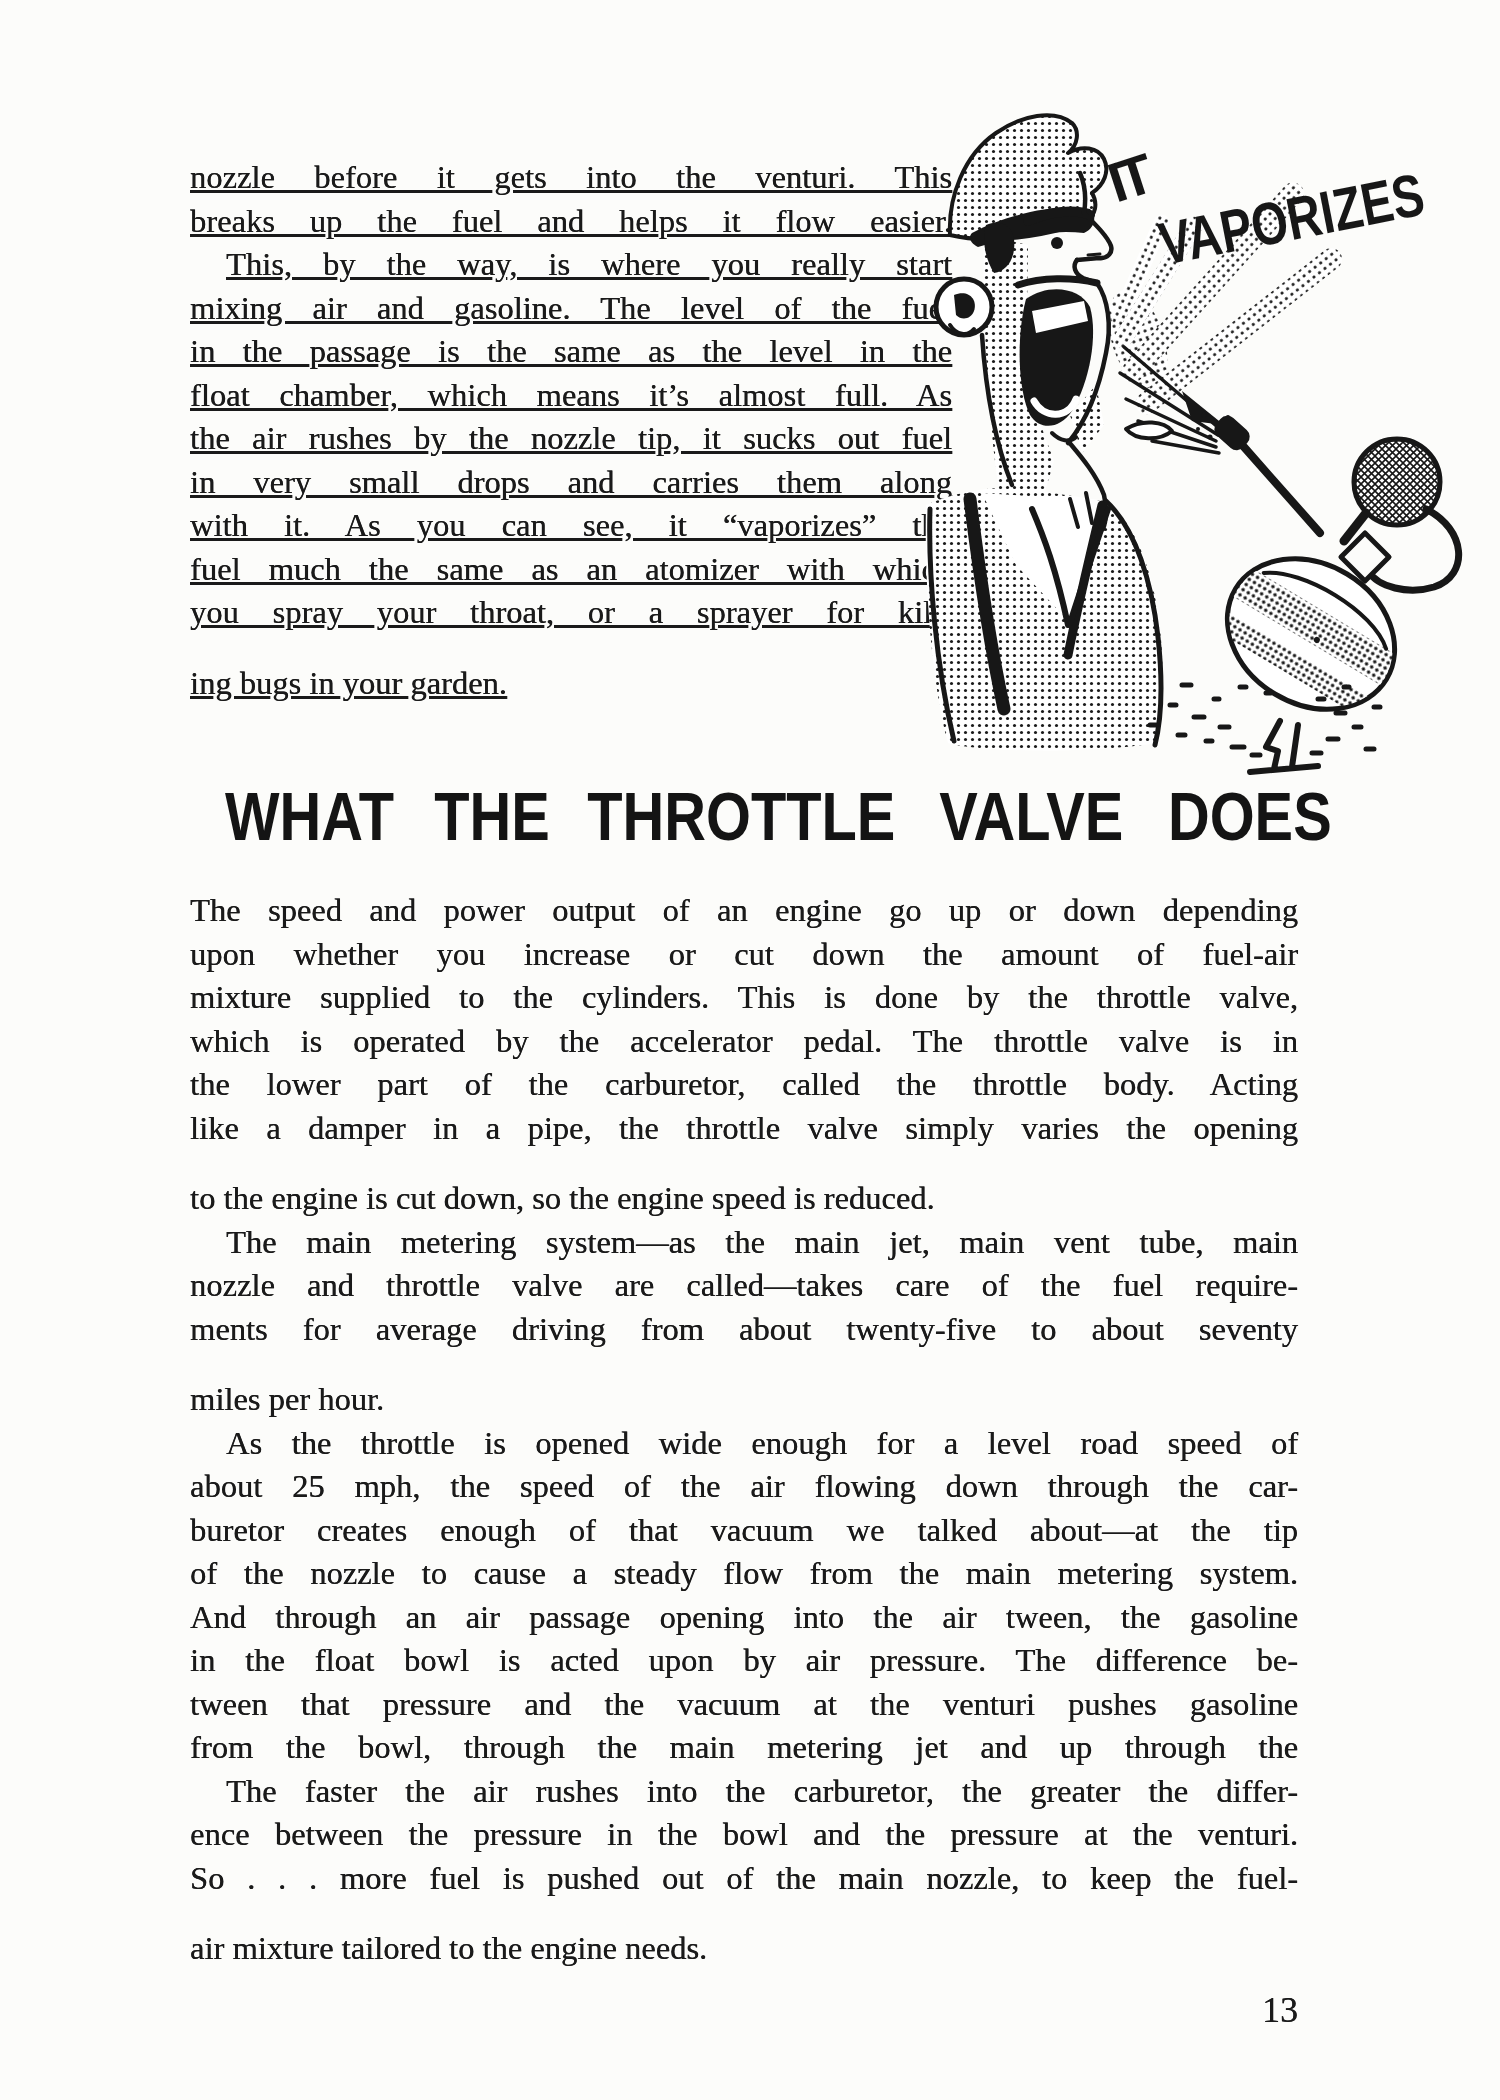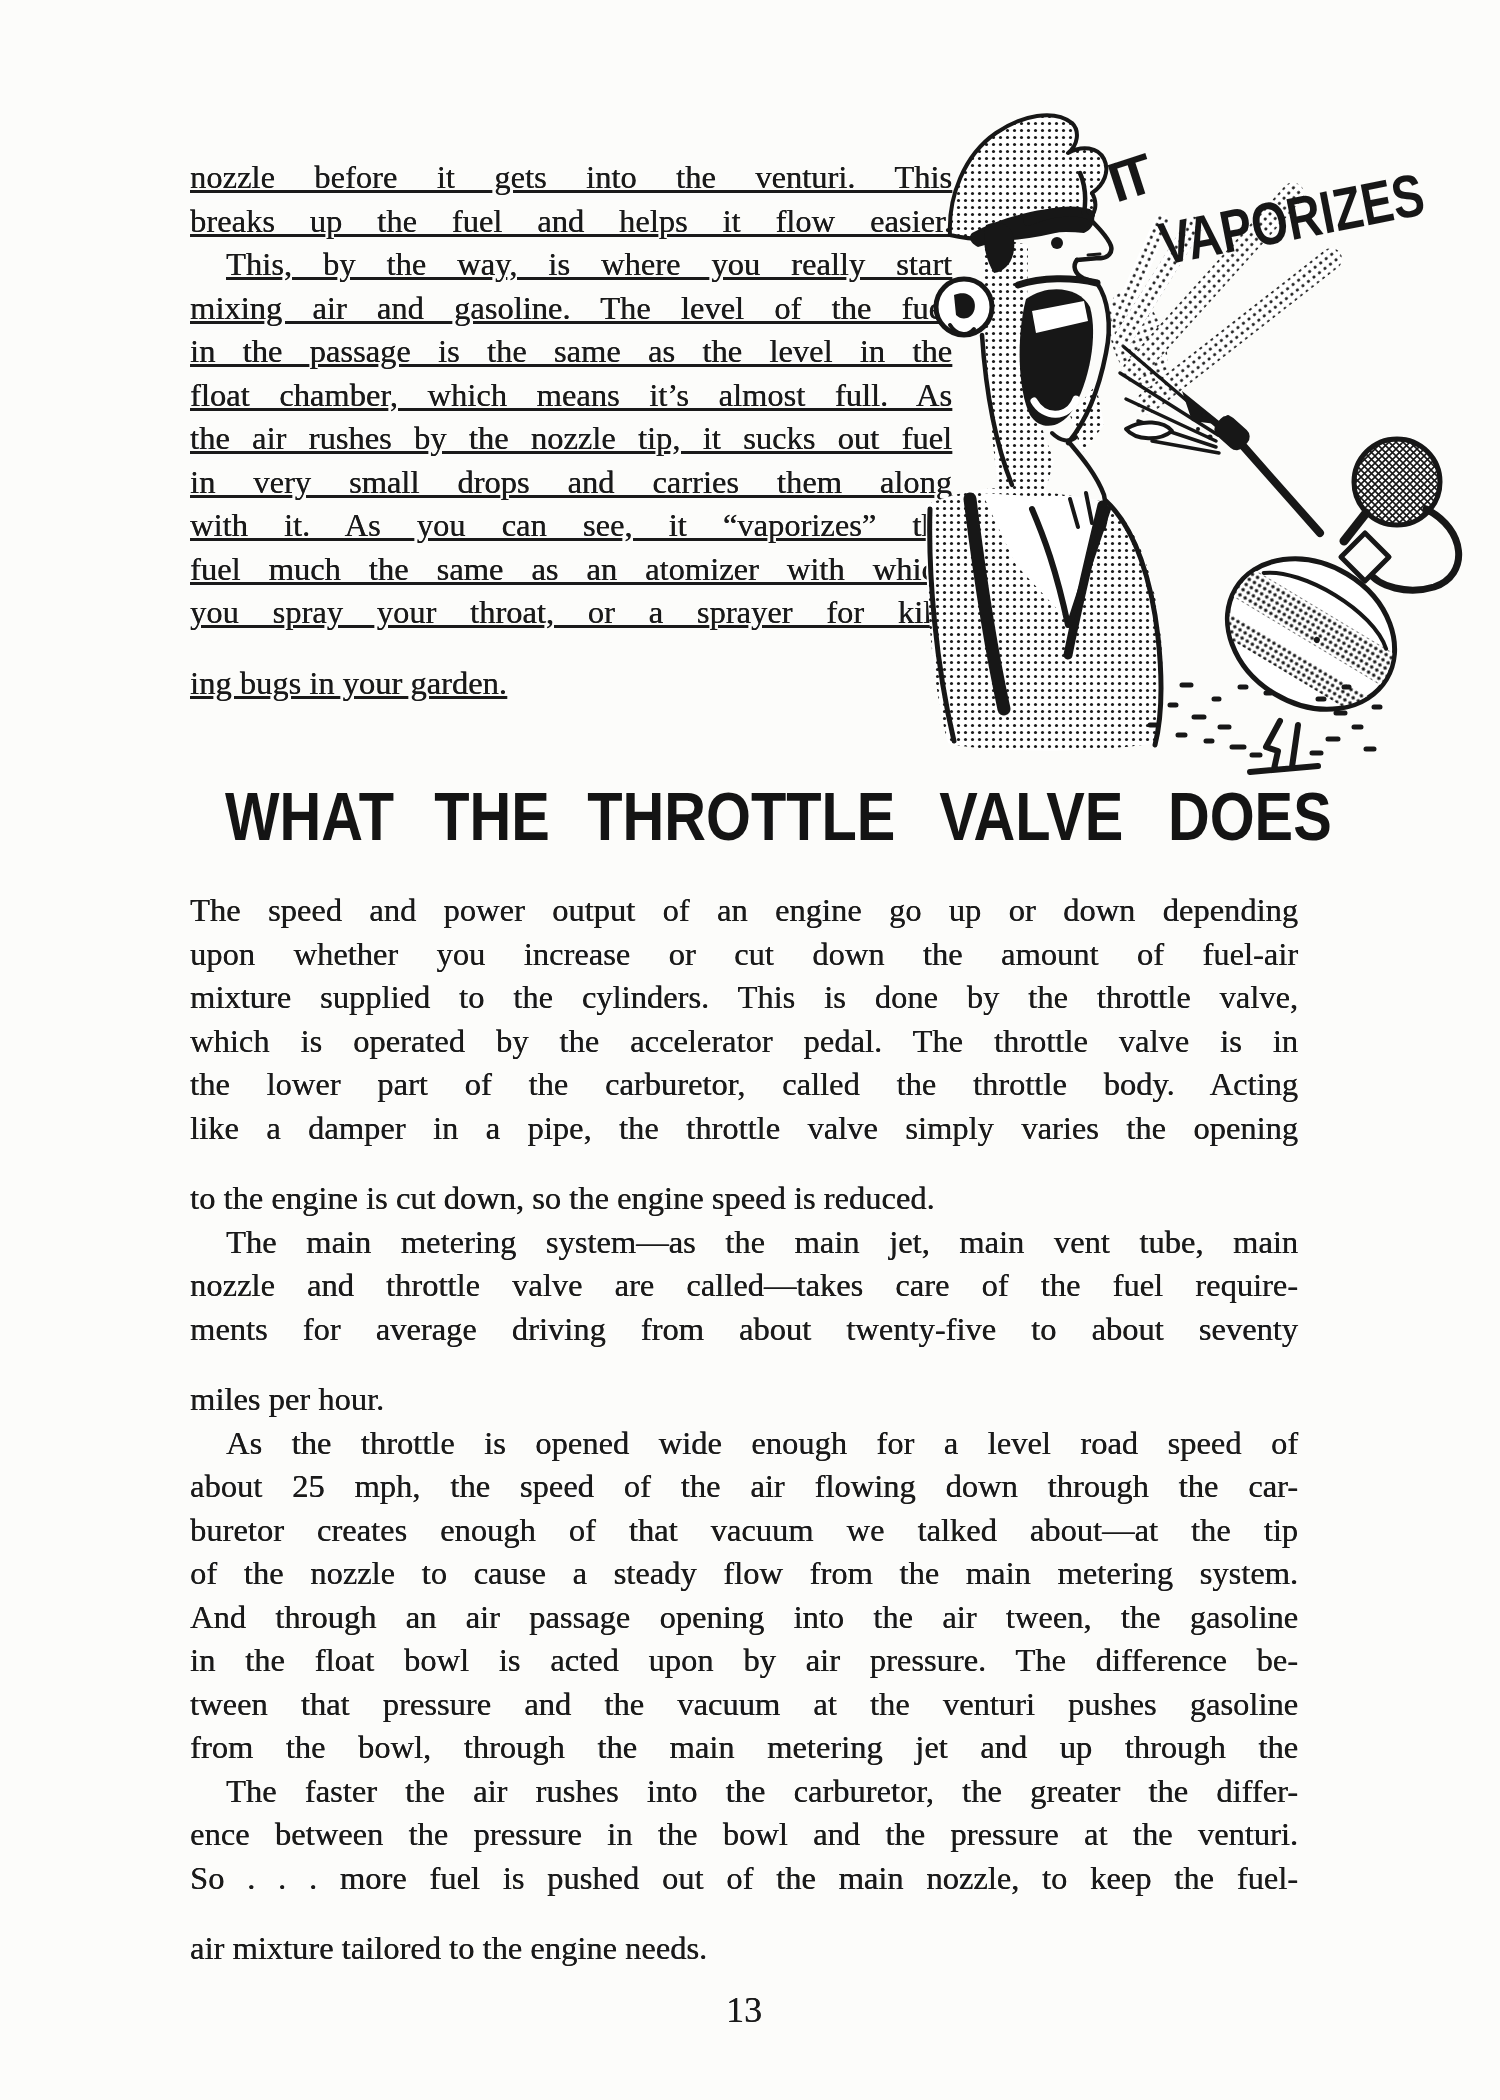--- a/index.html
+++ b/index.html
@@ -23,21 +23,21 @@
   
   #heading{
     left:189px;top:782px;width:1105px;display:flex;justify-content:space-between;
     font-family:"Liberation Sans","DejaVu Sans",sans-serif;font-weight:bold;
     font-size:68px;line-height:1;color:#141414;margin-left:36px;
   }
   #heading span{display:inline-block;transform:scaleX(.85);transform-origin:center;}
   #heading span:first-child{transform-origin:left center;}
   #heading span:last-child{transform-origin:right center;}
   
-  #page-num{left:190px;top:1992px;width:1108px;text-align:center;
+  #page-num{left:190px;top:1992px;width:1108px;text-align:right;
     font-size:36px;line-height:1;text-shadow:0.3px 0 0 currentColor;}
   
   #illus{left:920px;top:85px;width:560px;height:690px;}
   #illus svg{display:block;width:560px;height:690px;}
   .shout{font-family:"Liberation Sans","DejaVu Sans",sans-serif;font-weight:bold;fill:#171717;}
 </style>
 </head>
 <body>
 
 <div id="intro-col" class="abs">

